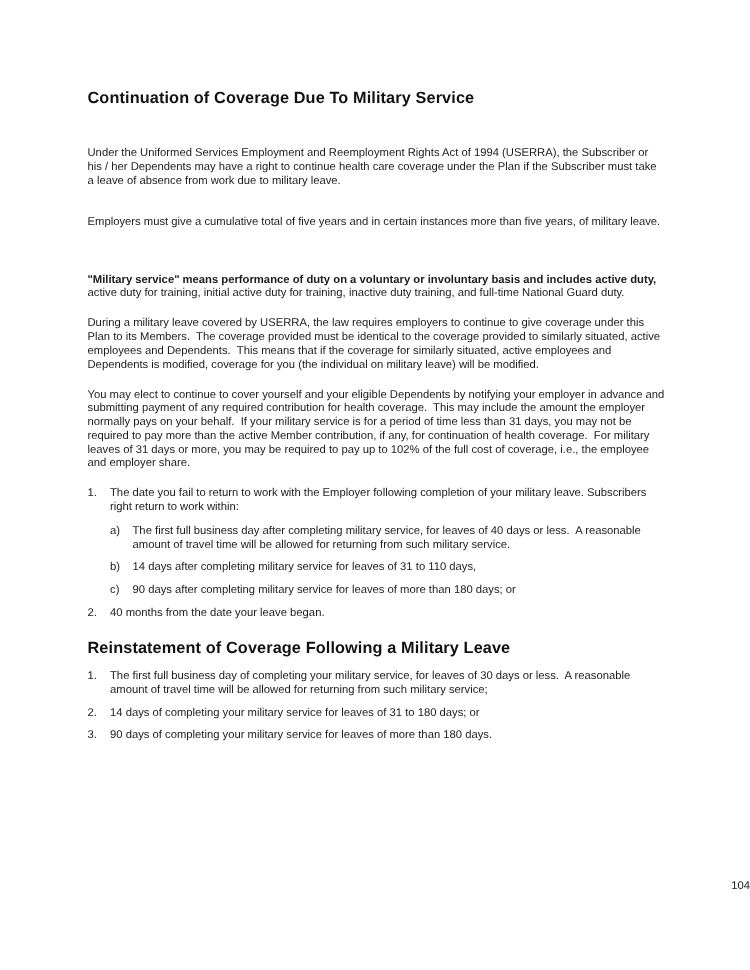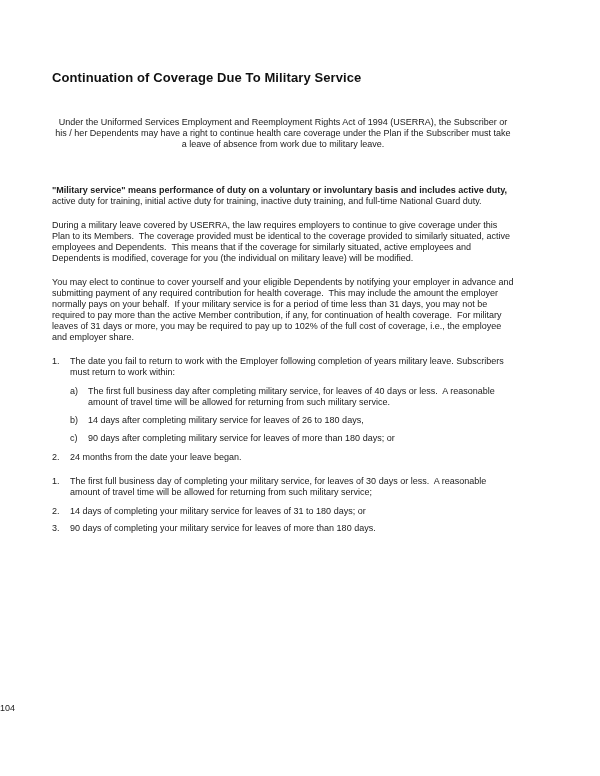--- a/index.html
+++ b/index.html
@@ -11,40 +11,40 @@
     position: relative;
     width: 600px;
     height: 776px;
     background: #ffffff;
     font-family: "Liberation Sans", "DejaVu Sans", sans-serif;
     color: #1b1b1b;
     overflow: hidden;
   }
   .content {
     position: absolute;
-    left: 52px;
+    left: 70px;
     top: 70px;
     width: 462px;
   }
   h1, h2, h3 {
     font-size: 13px;
     font-weight: 700;
     line-height: 16px;
     margin: 14px 0 9px 0;
     color: #111111;
     letter-spacing: 0.1px;
   }
   h1 { margin-top: 0; }
   .para {
     font-size: 9px;
     line-height: 11px;
     margin: 0 0 13px 0;
     white-space: pre-wrap;
   }
-  .blk { display: block; text-align: center; }
+  .blk { display: block; }
   .bold-lead { font-weight: 700; }
   .list { margin: 0 0 13px 0; }
   .li {
     display: flex;
     font-size: 9px;
     line-height: 11px;
     margin: 0 0 6px 0;
   }
   .li:last-child { margin-bottom: 0; }
   .li .marker {
@@ -56,72 +56,74 @@
     white-space: pre-wrap;
   }
   .sublist { margin: 6px 0 8px 18px; }
   .sublist .li { margin-bottom: 7px; }
   .list-gap { margin-bottom: 8px; }
   .page-number {
     position: absolute;
     left: 0;
     top: 703px;
     width: 100%;
-    text-align: left;
+    text-align: right;
     font-size: 9px;
     line-height: 11px;
     color: #1b1b1b;
   }
 </style>
 </head>
 <body>
 
 <div class="page">
   <div class="content">
 
     <h1>Continuation of Coverage Due To Military Service</h1>
 
     <div class="para">
       <span class="blk">Under the Uniformed Services Employment and Reemployment Rights Act of 1994 (USERRA), the Subscriber or his / her Dependents may have a right to continue health care coverage under the Plan if the Subscriber must take a leave of absence from work due to military leave.</span>
+      <span class="blk">Employers must give a cumulative total of five years and in certain instances more than five years, of military leave.</span>
     </div>
 
     <div class="para"><span class="bold-lead">"Military service" means performance of duty on a voluntary or involuntary basis and includes active duty,</span><span> active duty for training, initial active duty for training, inactive duty training, and full-time National Guard duty.</span></div>
 
     <div class="para">During a military leave covered by USERRA, the law requires employers to continue to give coverage under this Plan to its Members.  The coverage provided must be identical to the coverage provided to similarly situated, active employees and Dependents.  This means that if the coverage for similarly situated, active employees and Dependents is modified, coverage for you (the individual on military leave) will be modified.</div>
 
     <div class="para">You may elect to continue to cover yourself and your eligible Dependents by notifying your employer in advance and submitting payment of any required contribution for health coverage.  This may include the amount the employer normally pays on your behalf.  If your military service is for a period of time less than 31 days, you may not be required to pay more than the active Member contribution, if any, for continuation of health coverage.  For military leaves of 31 days or more, you may be required to pay up to 102% of the full cost of coverage, i.e., the employee and employer share.</div>
 
 
 
 
     <div class="list">
       <div class="li list-gap">
         <span class="marker">1.</span>
-        <span class="li-text">The date you fail to return to work with the Employer following completion of years military leave. Subscribers must return to work within:</span>
+        <span class="li-text">The date you fail to return to work with the Employer following completion of your military leave. Subscribers right return to work within:</span>
       </div>
       <div class="sublist">
         <div class="li">
           <span class="marker">a)</span>
           <span class="li-text">The first full business day after completing military service, for leaves of 40 days or less.  A reasonable amount of travel time will be allowed for returning from such military service.</span>
         </div>
         <div class="li">
           <span class="marker">b)</span>
-          <span class="li-text">14 days after completing military service for leaves of 26 to 180 days,</span>
+          <span class="li-text">14 days after completing military service for leaves of 31 to 110 days,</span>
         </div>
         <div class="li">
           <span class="marker">c)</span>
           <span class="li-text">90 days after completing military service for leaves of more than 180 days; or</span>
         </div>
       </div>
       <div class="li">
         <span class="marker">2.</span>
-        <span class="li-text">24 months from the date your leave began.</span>
+        <span class="li-text">40 months from the date your leave began.</span>
       </div>
     </div>
 
+    <h3>Reinstatement of Coverage Following a Military Leave</h3>
 
 
     <div class="list">
       <div class="li list-gap">
         <span class="marker">1.</span>
         <span class="li-text">The first full business day of completing your military service, for leaves of 30 days or less.  A reasonable amount of travel time will be allowed for returning from such military service;</span>
       </div>
       <div class="li">
         <span class="marker">2.</span>
         <span class="li-text">14 days of completing your military service for leaves of 31 to 180 days; or</span>

